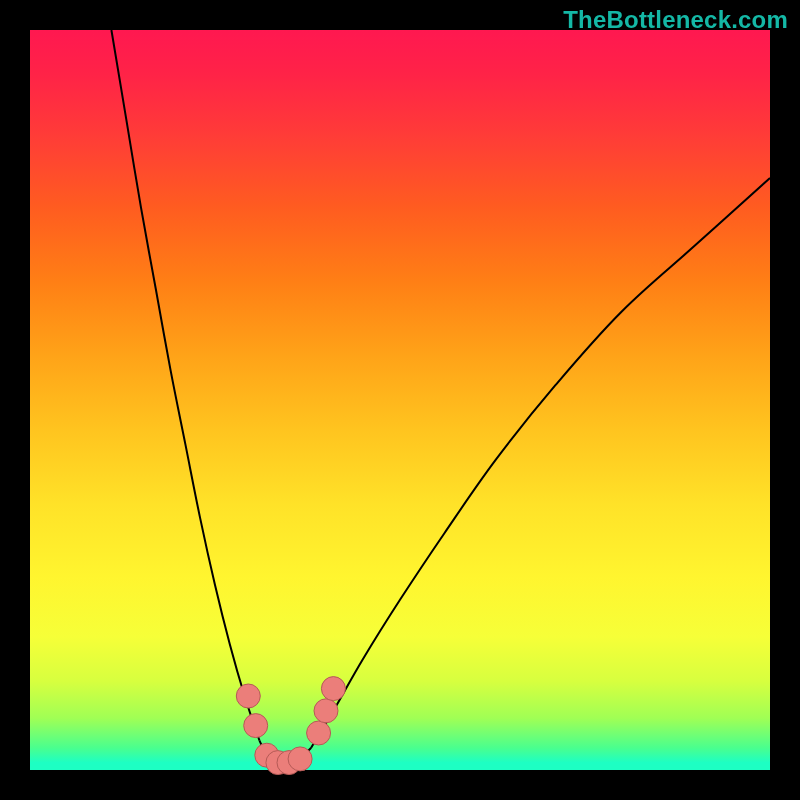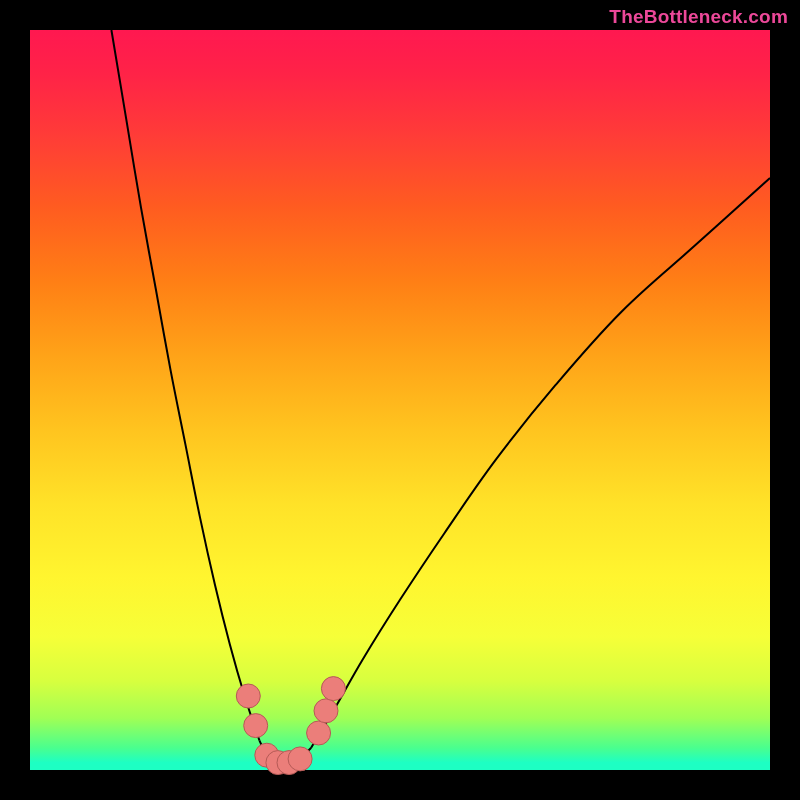--- a/index.html
+++ b/index.html
@@ -33,23 +33,23 @@
       #4aff8e 97%,
       #1dffc3 99%,
       #1dffc3 100%
     );
   }
   .watermark {
     position: absolute;
     top: 6px;
     right: 12px;
     font-family: Arial, Helvetica, sans-serif;
-    font-size: 19px;
+    font-size: 24px;
     font-weight: 600;
-    color: #ec4899;
+    color: #14b8a6;
     letter-spacing: 0.2px;
   }
   svg.curve {
     position: absolute;
     left: 0; top: 0;
     width: 740px; height: 740px;
     overflow: visible;
   }
 </style>
 </head>

